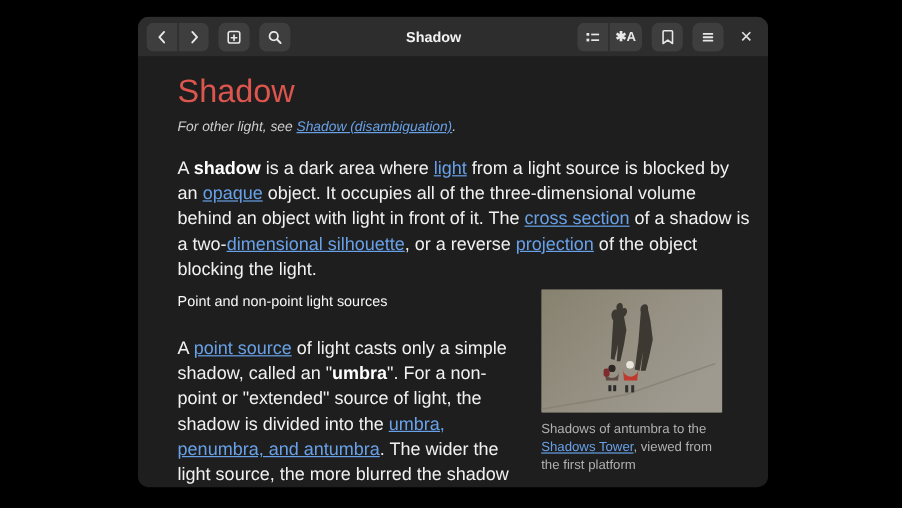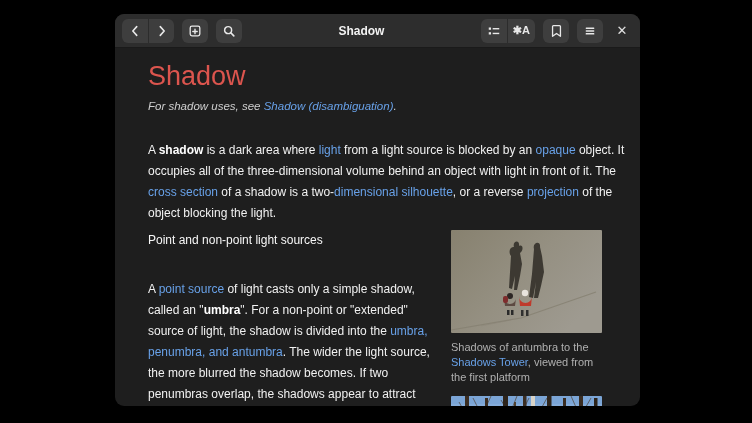--- a/index.html
+++ b/index.html
@@ -21,25 +21,25 @@
   .linked .hb-btn { border-radius:0; }
   .linked .hb-btn + .hb-btn { border-left:1px solid #2c2c2c; }
   .hb-btn.flat { background:transparent; min-width:22px; }
   .hb-btn svg { display:block; }
   .lang-glyph { font-size:11px; font-weight:bold; letter-spacing:0; }
   .close-glyph { font-size:13px; color:#e0e0e0; }
   
   .content { flex:1; overflow:hidden; padding:13px 14px 0 33px; }
   .article-title { font-size:27px; line-height:30px; font-weight:400; color:#dc554e; }
   .hatnote { margin-top:9px; font-size:11.5px; font-style:italic; color:#cfcfcf; }
-  p.body { margin-top:28px; font-size:12px; line-height:21px; color:#f1f1f1; }
+  p.body { margin-top:18px; font-size:15px; line-height:21px; color:#f1f1f1; }
   h2.section { margin-top:5px; font-size:12px; line-height:22px; font-weight:500; color:#f7f7f7; }
   .seg-p { color:inherit; }
   .seg-b { font-weight:bold; color:#fff; }
-  .seg-l { color:#68a1e8; cursor:pointer; }
+  .seg-l { color:#68a1e8; cursor:pointer;text-decoration:underline; }
   .hatnote .seg-l { font-style:italic; }
   
   .figcol { float:right; width:151px; margin:6px 24px 8px 16px; }
   .thumb { width:151px; display:block; border-radius:1px; }
   .figcaption { margin-top:7px; font-size:11px; line-height:15px; color:#b0b0b0; }
   .thumb2 { margin-top:11px; }
 </style>
 </head>
 <body>
 
@@ -120,21 +120,21 @@
       <button class="hb-btn flat">
         <span class="close-glyph">✕</span>
       </button>
     </div>
   </div>
 
   <div class="content">
 
     <h1 class="article-title">Shadow</h1>
 
-    <div class="hatnote"><span class="seg-p">For shadow uses, see </span><span class="seg-l">Shadow (disambiguation)</span><span class="seg-p">.</span></div>
+    <div class="hatnote"><span class="seg-p">For other light, see </span><span class="seg-l">Shadow (disambiguation)</span><span class="seg-p">.</span></div>
 
     <p class="body"><span class="seg-p">A </span><span class="seg-b">shadow</span><span class="seg-p"> is a dark area where </span><span class="seg-l">light</span><span class="seg-p"> from a light source is blocked by an </span><span class="seg-l">opaque</span><span class="seg-p"> object. It occupies all of the three-dimensional volume behind an object with light in front of it. The </span><span class="seg-l">cross section</span><span class="seg-p"> of a shadow is a two-</span><span class="seg-l">dimensional silhouette</span><span class="seg-p">, or a reverse </span><span class="seg-l">projection</span><span class="seg-p"> of the object blocking the light.</span></p>
 
     <div class="figcol">
       <figure>
         <svg class="thumb" width="151" height="103" viewBox="0 0 151 103">
           <defs>
             <linearGradient id="pav" x1="0" y1="0" x2="1" y2="0.6">
               <stop offset="0" stop-color="#87816f"></stop>
               <stop offset="0.55" stop-color="#959082"></stop>

